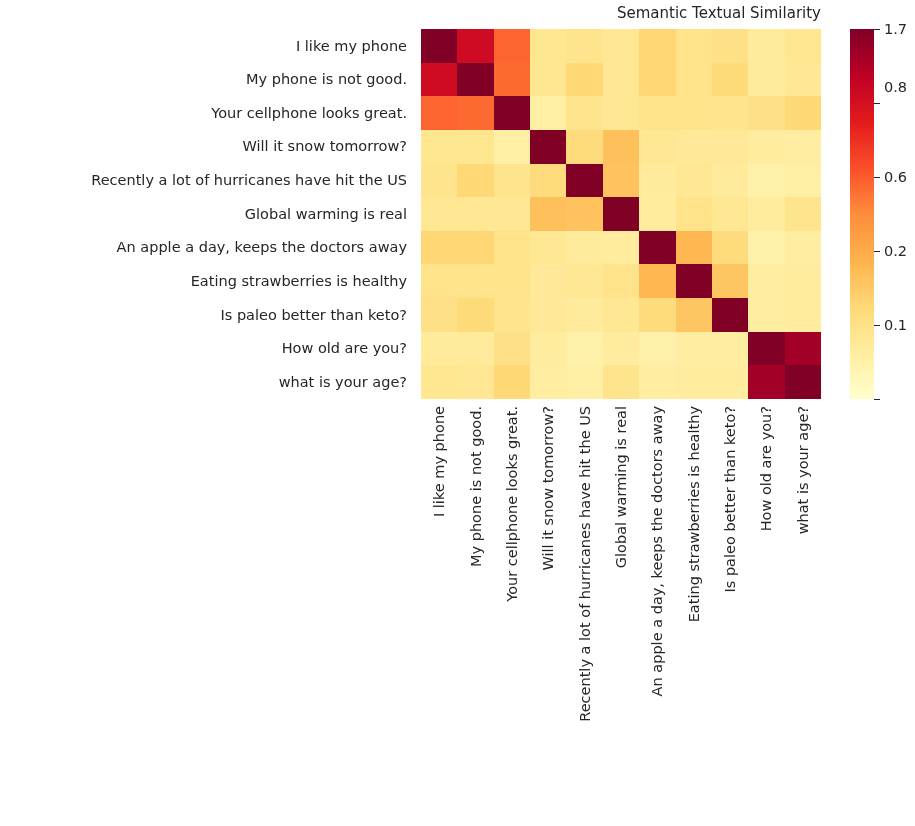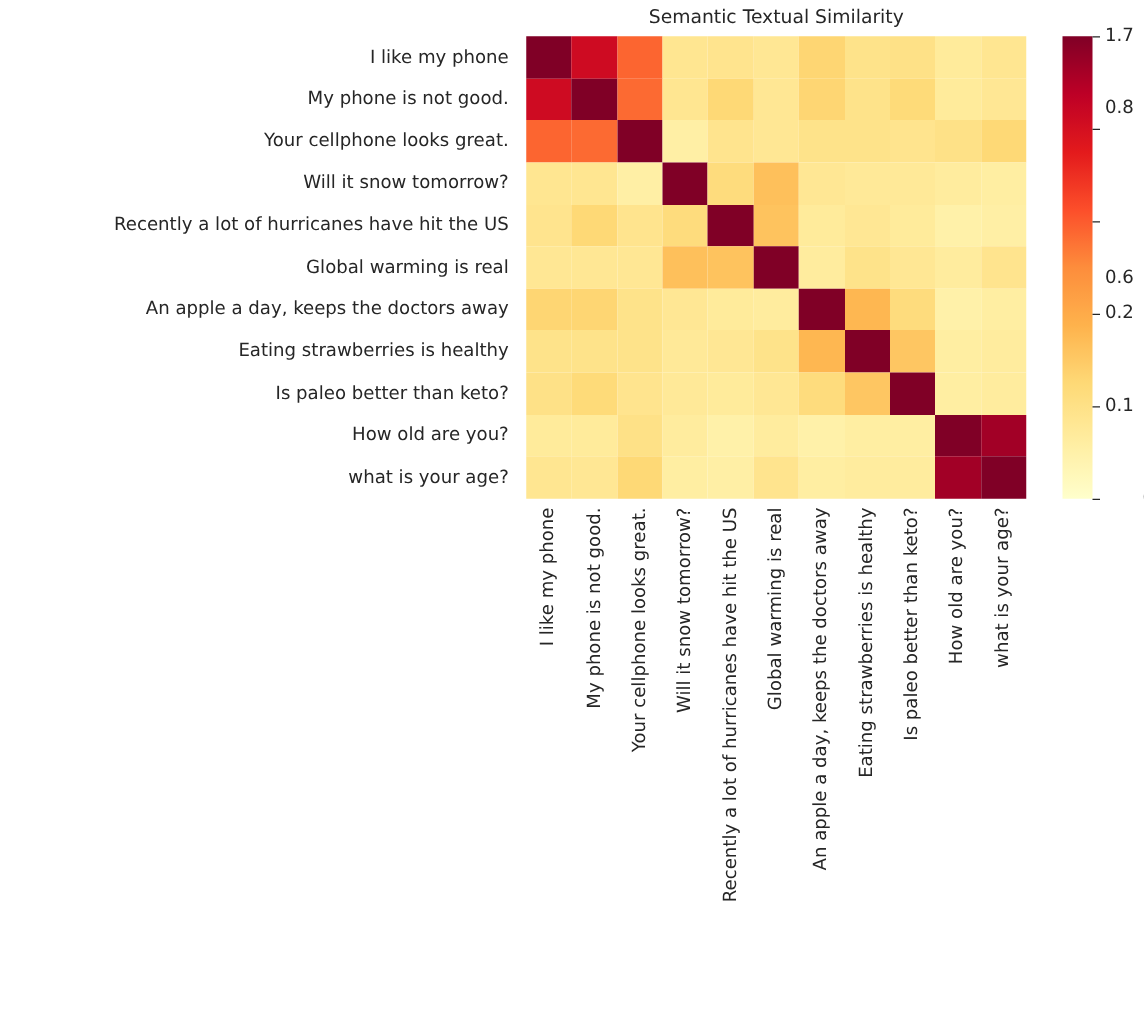--- a/index.html
+++ b/index.html
@@ -23,21 +23,21 @@
     width: 915px;
     height: 826px;
   }
 
   
   #chart-title {
     position: absolute;
     left: 421px;
     top: 4px;
     width: 400px;
-    text-align: center;
+    text-align: right;
     font-size: 15px;
     color: #262626;
     white-space: nowrap;
   }
 
   
   #heatmap {
     position: absolute;
     left: 421px;
     top: 29px;
@@ -309,21 +309,21 @@
       </div>
     </div>
 
   <div id="colorbar-wrap">
     <div id="colorbar-gradient" style="background: linear-gradient(rgb(128, 0, 38) 0%, rgb(140, 0, 38) 2.5%, rgb(152, 0, 38) 5%, rgb(165, 0, 38) 7.5%, rgb(177, 0, 38) 10%, rgb(189, 0, 38) 12.5%, rgb(197, 5, 36) 15%, rgb(204, 10, 34) 17.5%, rgb(212, 16, 32) 20%, rgb(219, 21, 30) 22.5%, rgb(227, 26, 28) 25%, rgb(232, 36, 31) 27.5%, rgb(237, 47, 34) 30%, rgb(242, 57, 36) 32.5%, rgb(247, 68, 39) 35%, rgb(252, 78, 42) 37.5%, rgb(252, 91, 46) 40%, rgb(252, 103, 49) 42.5%, rgb(253, 116, 53) 45%, rgb(253, 128, 56) 47.5%, rgb(253, 141, 60) 50%, rgb(253, 148, 63) 52.5%, rgb(253, 156, 66) 55%, rgb(254, 163, 70) 57.5%, rgb(254, 171, 73) 60%, rgb(254, 178, 76) 62.5%, rgb(254, 186, 84) 65%, rgb(254, 194, 93) 67.5%, rgb(254, 201, 101) 70%, rgb(254, 209, 110) 72.5%, rgb(254, 217, 118) 75%, rgb(254, 221, 126) 77.5%, rgb(254, 225, 135) 80%, rgb(255, 229, 143) 82.5%, rgb(255, 233, 152) 85%, rgb(255, 237, 160) 87.5%, rgb(255, 241, 169) 90%, rgb(255, 244, 178) 92.5%, rgb(255, 248, 186) 95%, rgb(255, 251, 195) 97.5%, rgb(255, 255, 204) 100%);"></div>
   <div class="cb-tick" style="top: 0px;"></div>
       <div class="cb-ticklabel" style="top: 0px;">1.7</div>
       <div class="cb-tick" style="top: 74px;"></div>
       <div class="cb-ticklabel" style="top: 58px;">0.8</div>
       <div class="cb-tick" style="top: 148px;"></div>
-      <div class="cb-ticklabel" style="top: 148px; margin-top: 46px;">0.6</div>
+      <div class="cb-ticklabel" style="top: 148px;">0.6</div>
       <div class="cb-tick" style="top: 222px;"></div>
       <div class="cb-ticklabel" style="top: 222px;">0.2</div>
       <div class="cb-tick" style="top: 296px;"></div>
       <div class="cb-ticklabel" style="top: 296px;">0.1</div>
       <div class="cb-tick" style="top: 370px;"></div>
       <div class="cb-ticklabel" style="top: 370px; margin-left: 30px;">0.0</div>
     </div>
 
 </div>
 

